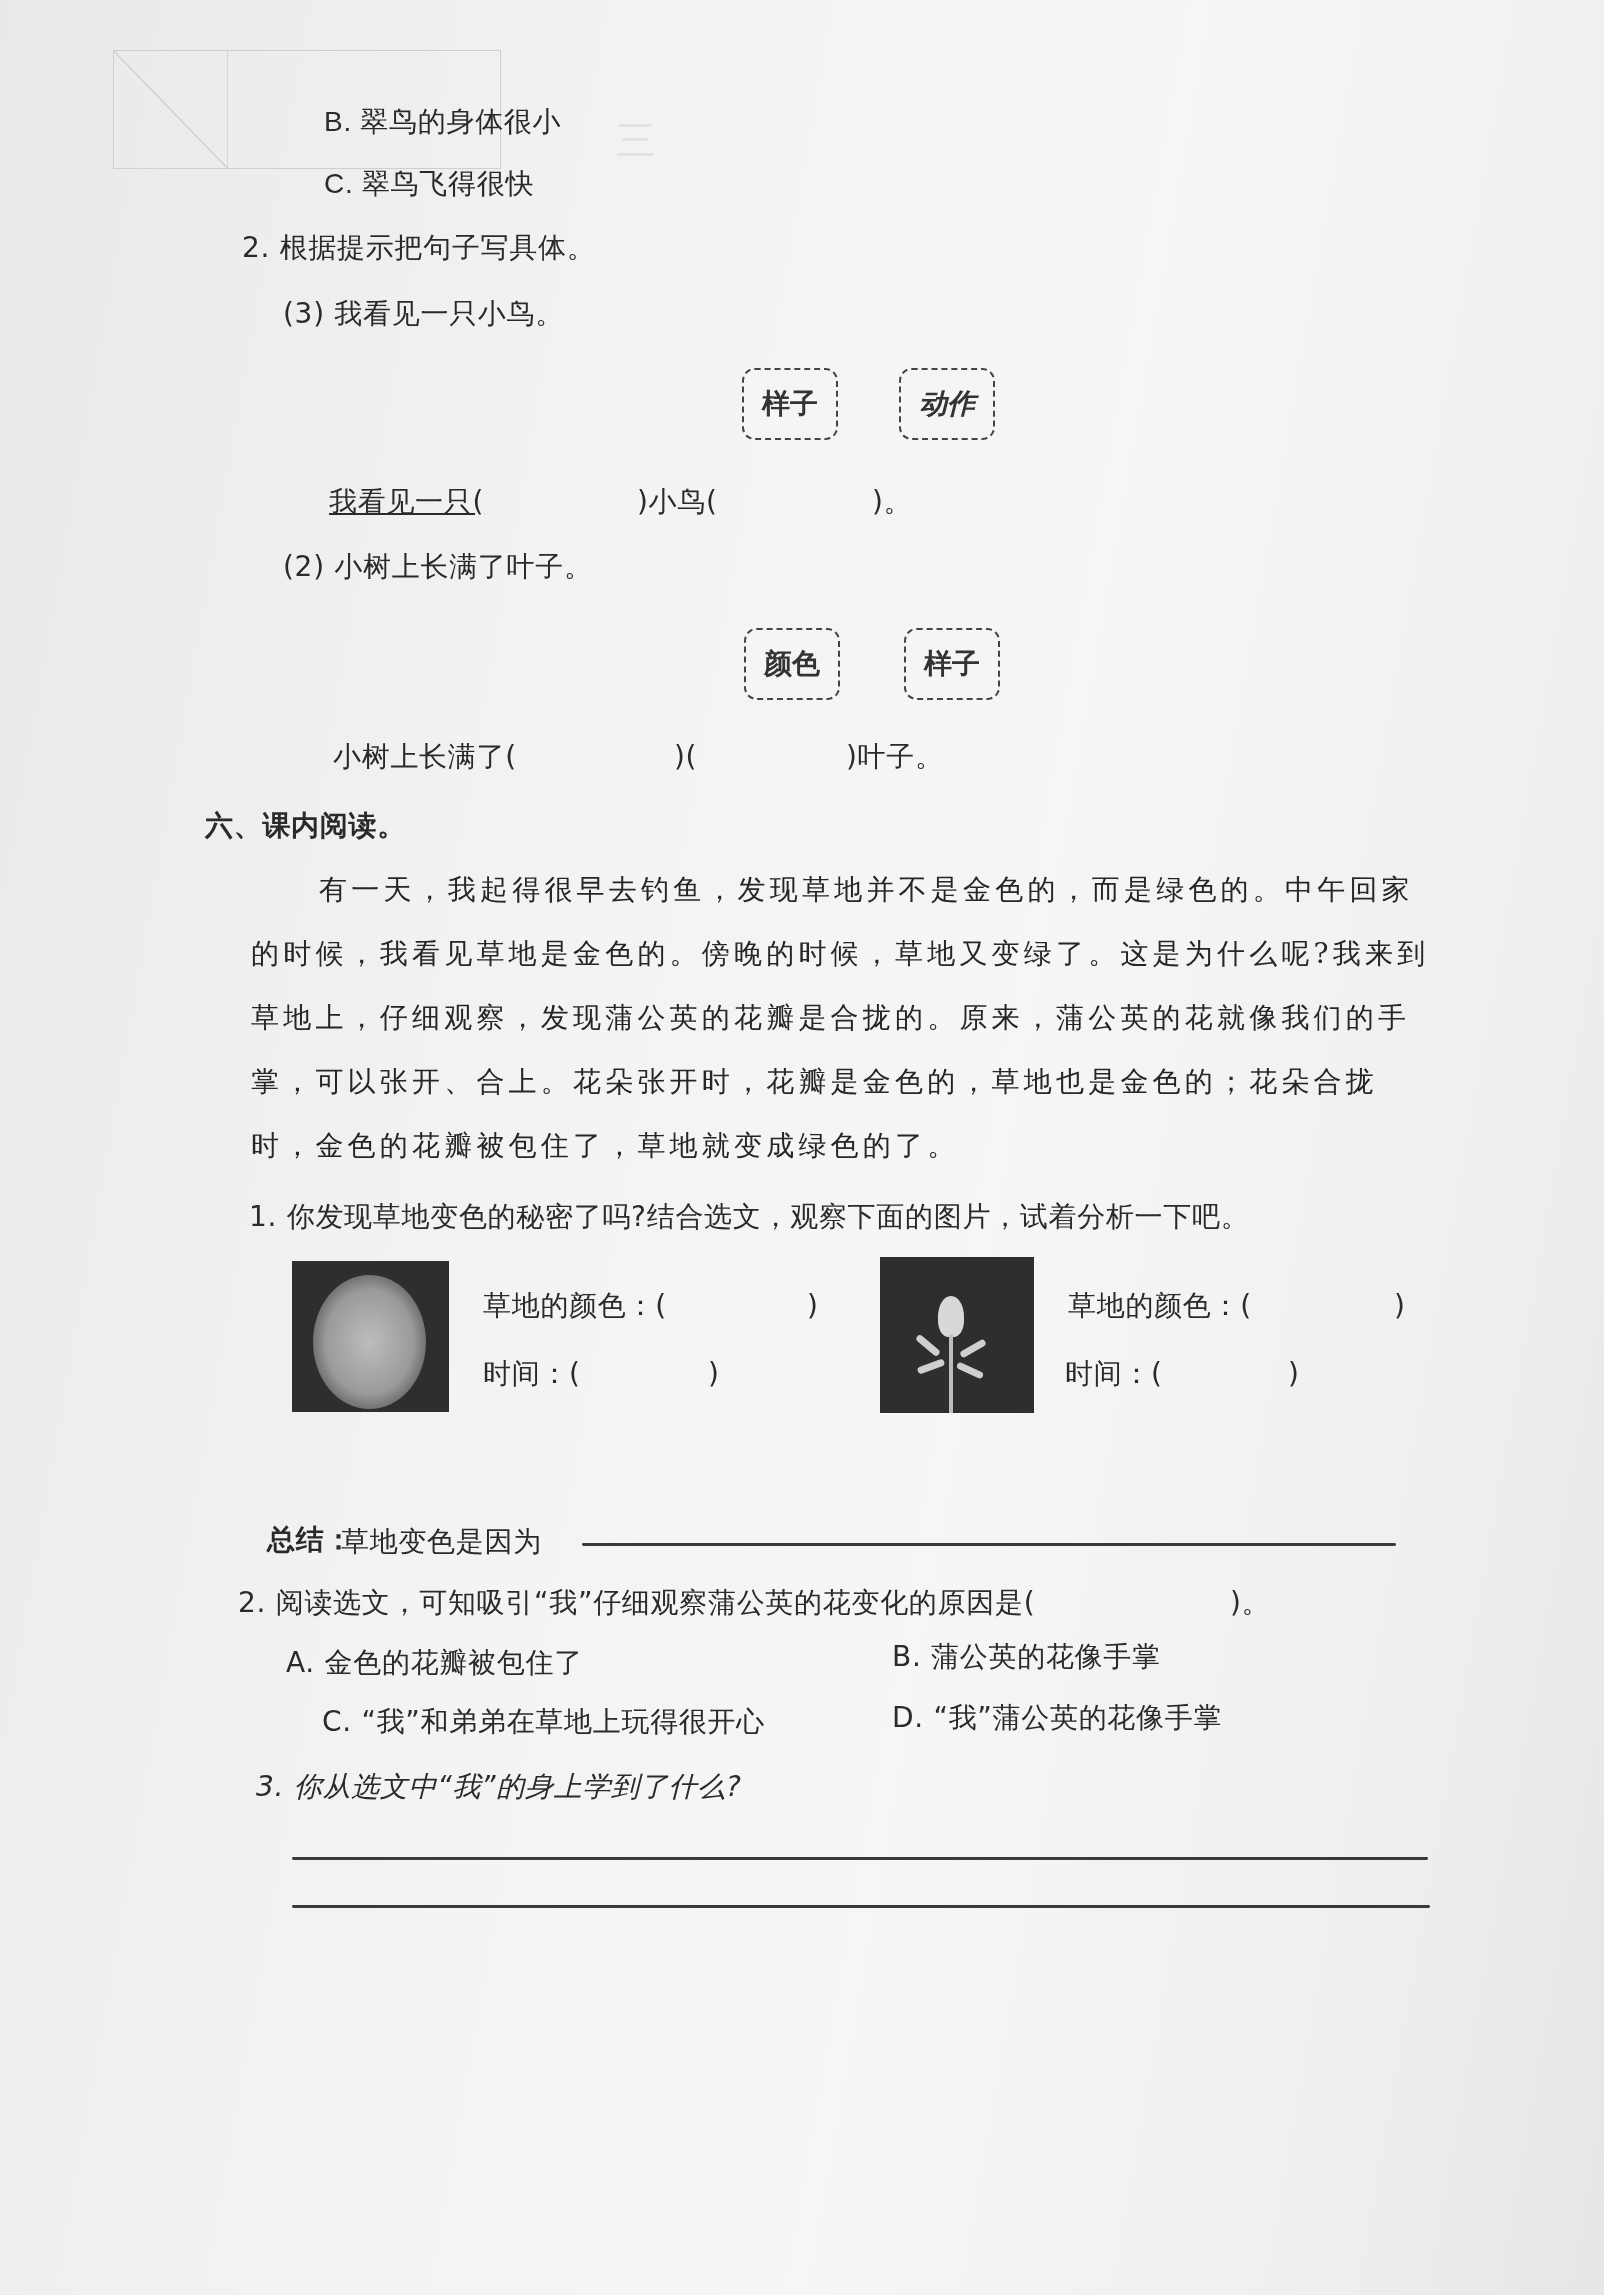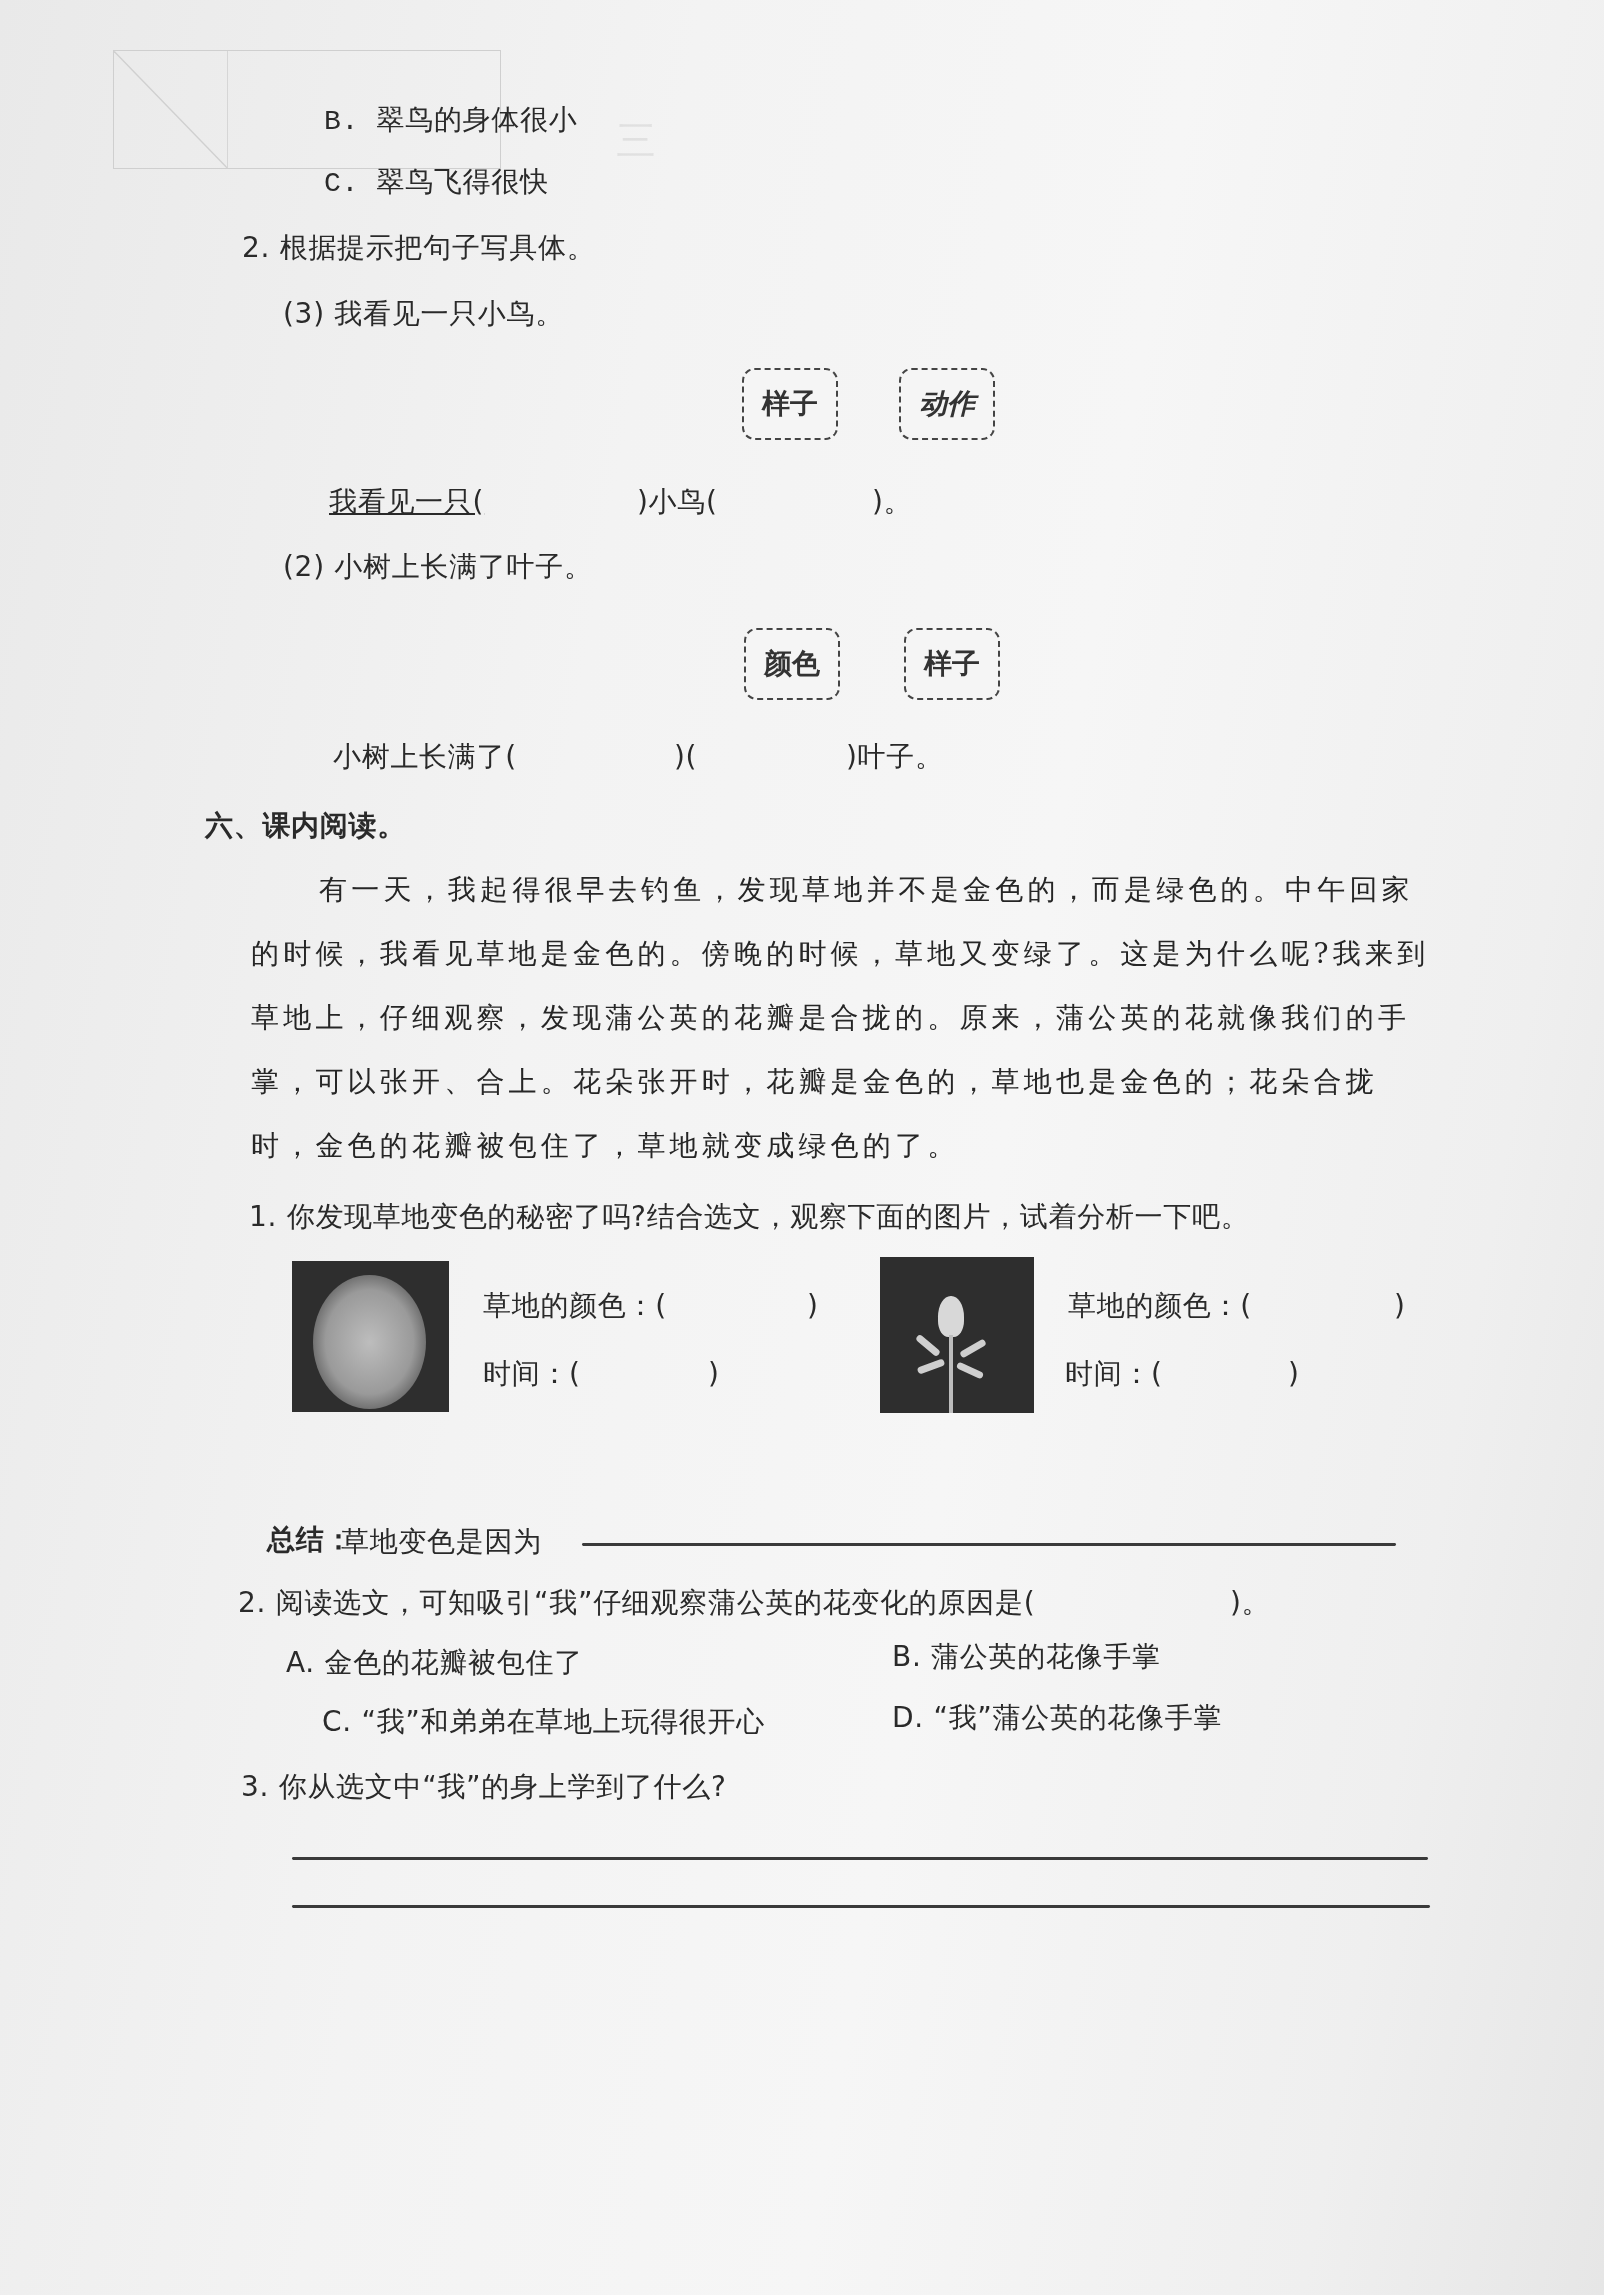--- a/index.html
+++ b/index.html
@@ -4,21 +4,21 @@
 <style>
   html, body { margin:0; padding:0; }
   body {
     width:1605px; height:2295px; overflow:hidden; position:relative;
     background: linear-gradient(100deg, #e9e9e9 0%, #f3f3f3 35%, #f6f6f6 60%, #efefef 85%, #e6e6e6 100%);
     font-family: "DejaVu Sans", "Liberation Sans", sans-serif;
     color:#2a2a2a;
   }
   .abs { position:absolute; white-space:nowrap; }
   .t { font-size:28px; line-height:1; letter-spacing:0.7px; }
-  .serif { font-family: Liberation Mono, monospace; text-align: center; }
+  .serif { font-family: Liberation Sans, sans-serif; text-align: center; }
   .bold { font-weight:bold; }
   
   .corner-box { position:absolute; left:113px; top:50px; width:386px; height:117px;
     border:1.4px solid #cfcfcf; }
   .corner-box .cell { position:absolute; left:0; top:0; width:113px; height:117px; border-right:1.4px solid #d6d6d6; }
   .corner-box svg { position:absolute; left:0; top:0; }
   
   .tag { position:absolute; width:92px; height:68px; border:2.8px dashed #444; border-radius:12.7px;
     display:flex; align-items:center; justify-content:center; font-size:28px; font-weight:bold; color:#333;
     background:#f5f5f5; }
@@ -108,16 +108,16 @@
 
 <div class="abs t" style="left:238px;top:1589px;">2. 阅读选文，可知吸引“我”仔细观察蒲公英的花变化的原因是(</div>
 <div class="abs t" style="left:1230px;top:1589px;">)。</div>
 <div class="abs" style="left:1132px;top:1582px;width:92px;height:40px;"></div>
 
 <div class="abs t" style="left:286px;top:1649px;">A. 金色的花瓣被包住了</div>
 <div class="abs t" style="left:892px;top:1643px;">B. 蒲公英的花像手掌</div>
 <div class="abs t" style="left:286px;top:1708px;margin-left:36px;">C. “我”和弟弟在草地上玩得很开心</div>
 <div class="abs t" style="left:892px;top:1704px;">D. “我”蒲公英的花像手掌</div>
 
-<div class="abs t" style="left:241px;top:1773px;">3. 你从选文中“我”的身上学到了什么?</div>
+<div class="abs t" style="left:256px;top:1773px;font-style:italic;">3. 你从选文中“我”的身上学到了什么?</div>
 <div class="answer-line" style="left:292px;top:1857px;width:1136px;"></div>
 <div class="answer-line" style="left:292px;top:1905px;width:1138px;"></div>
 
 
 </body></html>

